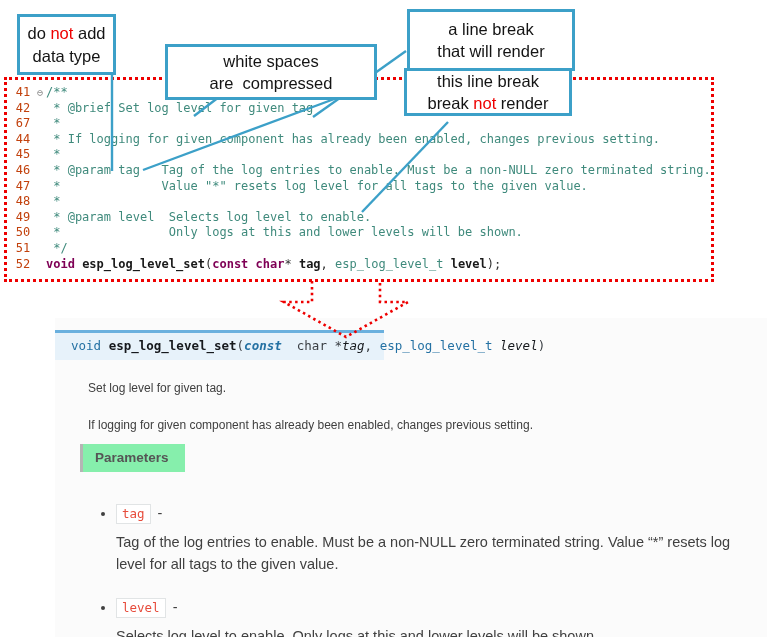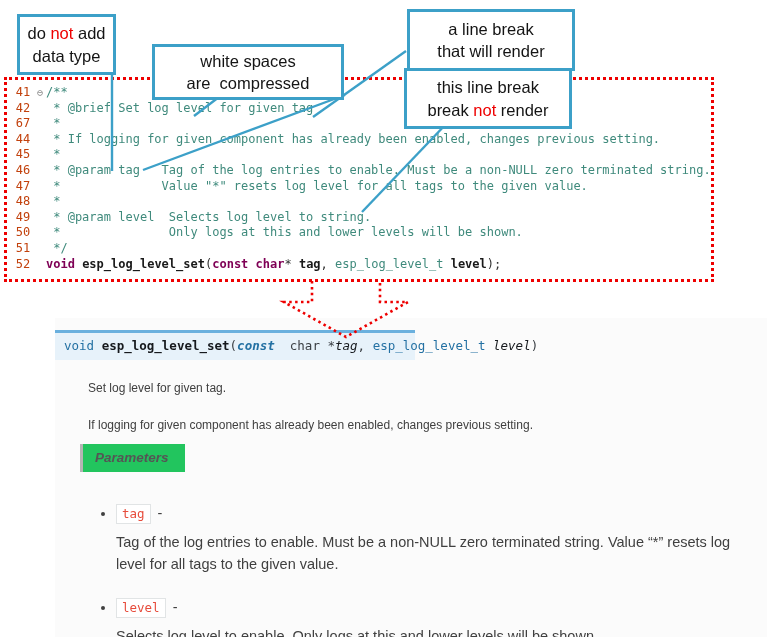--- a/index.html
+++ b/index.html
@@ -13,54 +13,54 @@
   
   .overlay{position:absolute;left:0;top:0;z-index:5;pointer-events:none;}
 
   
   .callout{position:absolute;background:#ffffff;border:3px solid #3ca0c8;box-sizing:border-box;
            display:flex;flex-direction:column;justify-content:center;align-items:center;
            font-size:16.5px;color:#141414;line-height:1.36;text-align:center;z-index:10;}
   .callout-line{white-space:pre;}
   .callout .red{color:#ee0000;}
   #box1{left:17px;top:14px;width:99px;height:61px;}
-  #box2{left:152px;top:44px;width:192px;height:56px;text-align:center;}
+  #box2{left:165px;top:44px;width:212px;height:56px;text-align:center;}
   #box3{left:407px;top:9px;width:168px;height:62px;}
-  #box4{left:404px;top:68px;width:168px;height:61px;}
+  #box4{left:404px;top:68px;width:168px;height:48px;}
 
   
   .code-editor{position:absolute;left:12px;top:85px;z-index:3;
                font-family:"DejaVu Sans Mono",monospace;font-size:12px;line-height:15.6px;}
   .code-row{display:flex;height:15.6px;white-space:pre;}
   .lnum{width:22px;text-align:center;color:#c2410c;flex:none;}
   .fold{width:12px;flex:none;text-align:center;color:#8a8a8a;font-size:10px;line-height:15px;}
   .ctext{white-space:pre;}
   .tok-cmt{color:#3f8a7c;}
   .tok-kw{color:#7f0055;font-weight:bold;}
   .tok-fn{color:#1a1a1a;font-weight:bold;}
   .tok-var{color:#1a1a1a;font-weight:bold;}
   .tok-typ{color:#3f8a7c;}
   .tok-pln{color:#333333;}
 
   
   .doc-panel{position:absolute;left:55px;top:318px;width:712px;height:319px;
              background:#fbfbfb;z-index:2;color:#404040;}
-  .sig{margin:12px 0 0 0;width:360px;box-sizing:border-box;background:#e7f2fa;
-       border-top:3px solid #6ab0de;padding:5px 8px 7px 9px;white-space:pre;
+  .sig{margin:12px 0 0 0;width:329px;box-sizing:border-box;background:#e7f2fa;
+       border-top:3px solid #6ab0de;padding:5px 8px 7px 16px;white-space:pre;
        font-family:"DejaVu Sans Mono",monospace;font-size:12.5px;}
   .sig-kw{color:#2471a3;}
   .sig-name{color:#16191d;font-weight:bold;}
   .sig-pln{color:#3a3f44;}
   .sig-const{color:#2471a3;font-style:italic;font-weight:bold;}
   .sig-typ{color:#2471a3;}
   .sig-param{color:#16191d;font-style:italic;}
   .doc-p{margin:19px 28px 0 33px;font-size:12px;line-height:1.5;}
-  .rubric{display:inline-block;margin:10px 0 0 25px;background:#22c55e;
+  .rubric{display:inline-block;margin:10px 0 0 25px;background:#86efac;
           border-left:3px solid #b5b5b5;padding:6px 16px 7px 12px;
-          font-size:13.5px;font-weight:bold;color:#555555;font-style:italic;}
+          font-size:13.5px;font-weight:bold;color:#555555;}
   .params{margin:31px 28px 0 33px;padding-left:28px;list-style:disc;}
   .params li{margin-bottom:22px;font-size:14.5px;line-height:1.5;color:#404040;}
   .param-chip{font-family:"DejaVu Sans Mono",monospace;font-size:12.5px;color:#e74c3c;
               background:#ffffff;border:1px solid #e1e4e5;padding:1px 5px 2px;}
   .param-dash{margin-left:7px;}
   .param-desc{margin-top:7px;}
 </style>
 </head>
 <body>
 
@@ -81,21 +81,21 @@
 
 <div class="code-editor" id="code">
     <div class="code-row"><span class="lnum">41</span><span class="fold">⊖</span><span class="ctext"><span class="tok-cmt">/**</span></span></div>
     <div class="code-row"><span class="lnum">42</span><span class="fold"></span><span class="ctext"><span class="tok-cmt"> * @brief Set log level for given tag</span></span></div>
     <div class="code-row"><span class="lnum">67</span><span class="fold"></span><span class="ctext"><span class="tok-cmt"> *</span></span></div>
     <div class="code-row"><span class="lnum">44</span><span class="fold"></span><span class="ctext"><span class="tok-cmt"> * If logging for given component has already been enabled, changes previous setting.</span></span></div>
     <div class="code-row"><span class="lnum">45</span><span class="fold"></span><span class="ctext"><span class="tok-cmt"> *</span></span></div>
     <div class="code-row"><span class="lnum">46</span><span class="fold"></span><span class="ctext"><span class="tok-cmt"> * @param tag   Tag of the log entries to enable. Must be a non-NULL zero terminated string.</span></span></div>
     <div class="code-row"><span class="lnum">47</span><span class="fold"></span><span class="ctext"><span class="tok-cmt"> *              Value "*" resets log level for all tags to the given value.</span></span></div>
     <div class="code-row"><span class="lnum">48</span><span class="fold"></span><span class="ctext"><span class="tok-cmt"> *</span></span></div>
-    <div class="code-row"><span class="lnum">49</span><span class="fold"></span><span class="ctext"><span class="tok-cmt"> * @param level  Selects log level to string.</span></span></div>
+    <div class="code-row"><span class="lnum">49</span><span class="fold"></span><span class="ctext"><span class="tok-cmt"> * @param level  Selects log level to enable.</span></span></div>
     <div class="code-row"><span class="lnum">50</span><span class="fold"></span><span class="ctext"><span class="tok-cmt"> *               Only logs at this and lower levels will be shown.</span></span></div>
     <div class="code-row"><span class="lnum">51</span><span class="fold"></span><span class="ctext"><span class="tok-cmt"> */</span></span></div>
     <div class="code-row"><span class="lnum">52</span><span class="fold"></span><span class="ctext"><span class="tok-kw">void</span><span class="tok-pln"> </span><span class="tok-fn">esp_log_level_set</span><span class="tok-pln">(</span><span class="tok-kw">const</span><span class="tok-pln"> </span><span class="tok-kw">char</span><span class="tok-pln">* </span><span class="tok-var">tag</span><span class="tok-pln">, </span><span class="tok-typ">esp_log_level_t</span><span class="tok-pln"> </span><span class="tok-var">level</span><span class="tok-pln">);</span></span></div>
   </div>
 
 <div class="callout" id="box1">
     <div class="callout-line"><span>do </span><span class="red">not</span><span> add</span></div>
     <div class="callout-line"><span>data type</span></div>
   </div>
 <div class="callout" id="box2">

